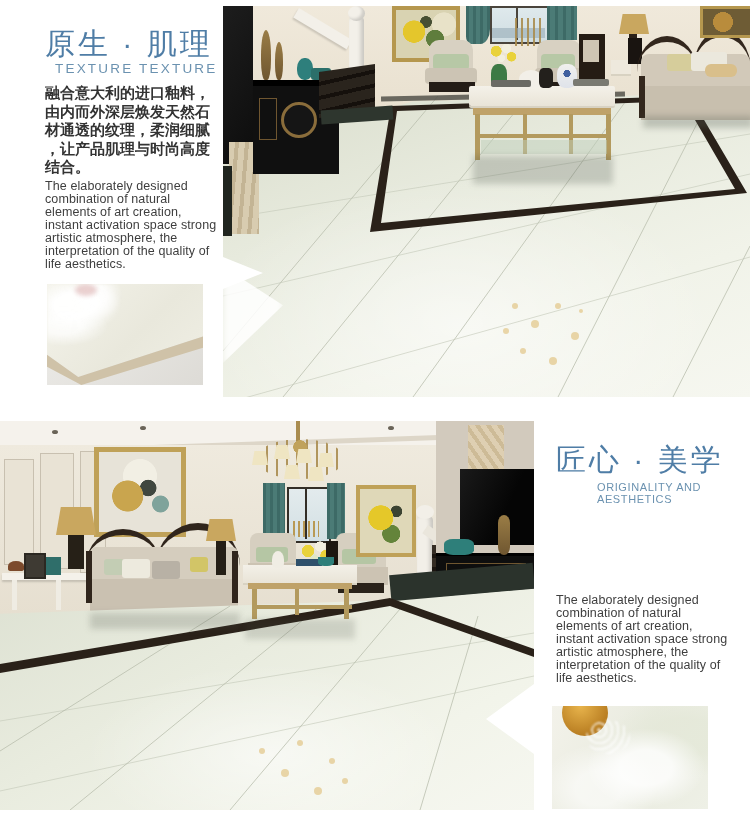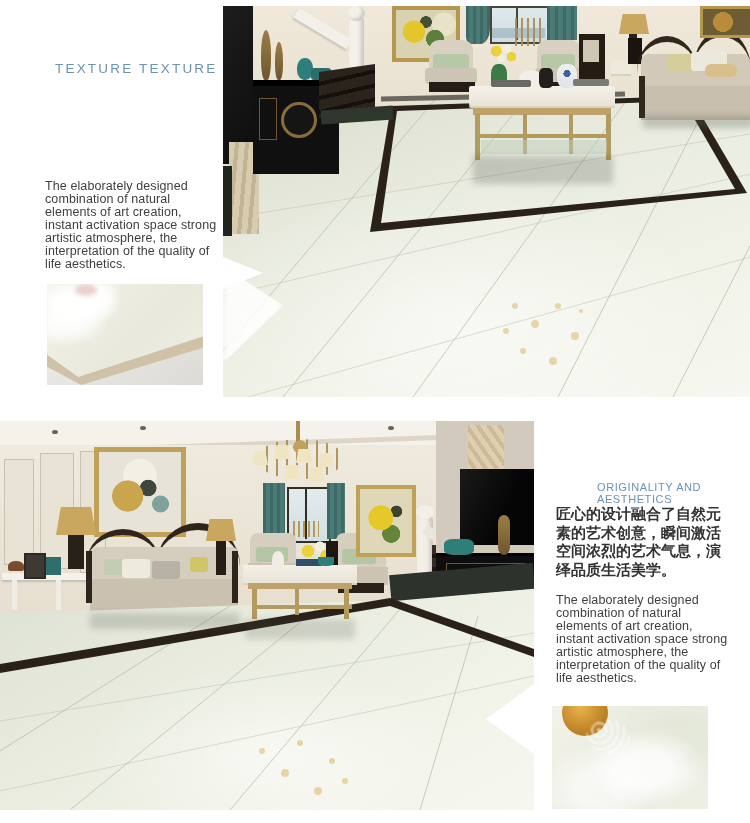--- a/index.html
+++ b/index.html
@@ -25,21 +25,23 @@
   .grout2{stroke:#c3c8b8;stroke-width:1;opacity:.6;}
 </style>
 </head>
 <body>
 
 <div class="page">
 
   <section>
 
     <aside class="panel" style="left:0;top:0;width:223px;height:413px;background:#fff;">
+      <h1 class="title ab" style="left:45px;top:27px;">原生 · 肌理</h1>
       <div class="subtitle s1 ab" style="left:55px;top:61px;">TEXTURE TEXTURE</div>
+      <p class="cn ab" style="left:45px;top:84px;width:168px;">融合意大利的进口釉料，由内而外深层焕发天然石材通透的纹理，柔润细腻，让产品肌理与时尚高度结合。</p>
       <p class="en ab" style="left:45px;top:180px;width:172px;">The elaborately designed combination of natural elements of art creation, instant activation space strong artistic atmosphere, the interpretation of the quality of life aesthetics.</p>
     </aside>
 
     <figure class="photo" style="left:223px;top:6px;width:527px;height:391px;">
       <div style="left:0;top:0;width:527px;height:185px;background:linear-gradient(#f0e9db,#e3dac7);"></div>
       <div style="left:0;top:80px;width:527px;height:311px;background:linear-gradient(160deg,#d9ddcc 0%,#e7eadd 35%,#f1f3e9 70%,#f6f7f0 100%);clip-path:polygon(0 23%,16% 15%,36% 5%,100% 2%,100% 100%,0 100%);"></div>
       <div style="left:0;top:150px;width:527px;height:241px;background:radial-gradient(ellipse at 45% 70%,rgba(255,255,255,.55),transparent 62%);"></div>
 
       <svg class="overlay" width="527" height="391" viewBox="0 0 527 391">
         <line class="grout" x1="0" y1="345" x2="215" y2="90"></line>
@@ -262,22 +264,22 @@
       <div style="left:272px;top:130px;width:12px;height:17px;background:#f0ede4;border-radius:50% 50% 30% 30%;"></div>
       <div style="left:296px;top:138px;width:26px;height:7px;background:#2f506b;"></div>
       <div style="left:318px;top:136px;width:16px;height:9px;background:#2e7f7a;border-radius:0 0 40% 40%;"></div>
       <div style="left:90px;top:192px;width:150px;height:16px;background:rgba(70,75,65,.2);filter:blur(3px);"></div>
       <div style="left:245px;top:198px;width:110px;height:20px;background:rgba(70,75,65,.18);filter:blur(3px);"></div>
     </figure>
 
     <div class="arrow arrow2" style="left:486px;top:684px;width:48px;height:70px;"></div>
 
     <aside class="panel" style="left:534px;top:421px;width:216px;height:402px;background:#fff;">
+      <h1 class="title ab" style="left:22px;top:22px;">匠心 · 美学</h1>
       <div class="subtitle s2 ab" style="left:22px;top:60px;margin-left:41px;">ORIGINALITY AND AESTHETICS</div>
-      <p class="cn ab" style="left:22px;top:84px;width:172px;">匠心的设计融合了自然元素的艺术创意，瞬间激活空间浓烈的艺术气息，演绎品质生活美学。</p>
       <p class="en ab" style="left:22px;top:173px;width:172px;">The elaborately designed combination of natural elements of art creation, instant activation space strong artistic atmosphere, the interpretation of the quality of life aesthetics.</p>
     </aside>
 
     <figure class="tile-fig" style="left:552px;top:706px;width:156px;height:103px;background:linear-gradient(120deg,#f3f2ea,#e9ebdf 50%,#eef0e6);">
       <div style="left:0;top:0;width:156px;height:103px;background:radial-gradient(ellipse at 60% 60%,rgba(255,255,255,.8) 0 20%,transparent 45%),radial-gradient(ellipse at 30% 80%,rgba(255,255,255,.6) 0 15%,transparent 38%),radial-gradient(ellipse at 85% 30%,rgba(228,232,216,.8) 0 18%,transparent 40%);"></div>
       <div style="left:10px;top:-16px;width:46px;height:46px;border-radius:50%;background:radial-gradient(circle at 40% 35%,#e8b44c,#b97e22 70%);"></div>
       <div style="left:34px;top:14px;width:44px;height:34px;background:repeating-radial-gradient(circle at 30% 30%,rgba(255,255,255,.7) 0 2px,transparent 2px 6px);border-radius:50%;filter:blur(1px);"></div>
     </figure>
   </section>
 </div>

